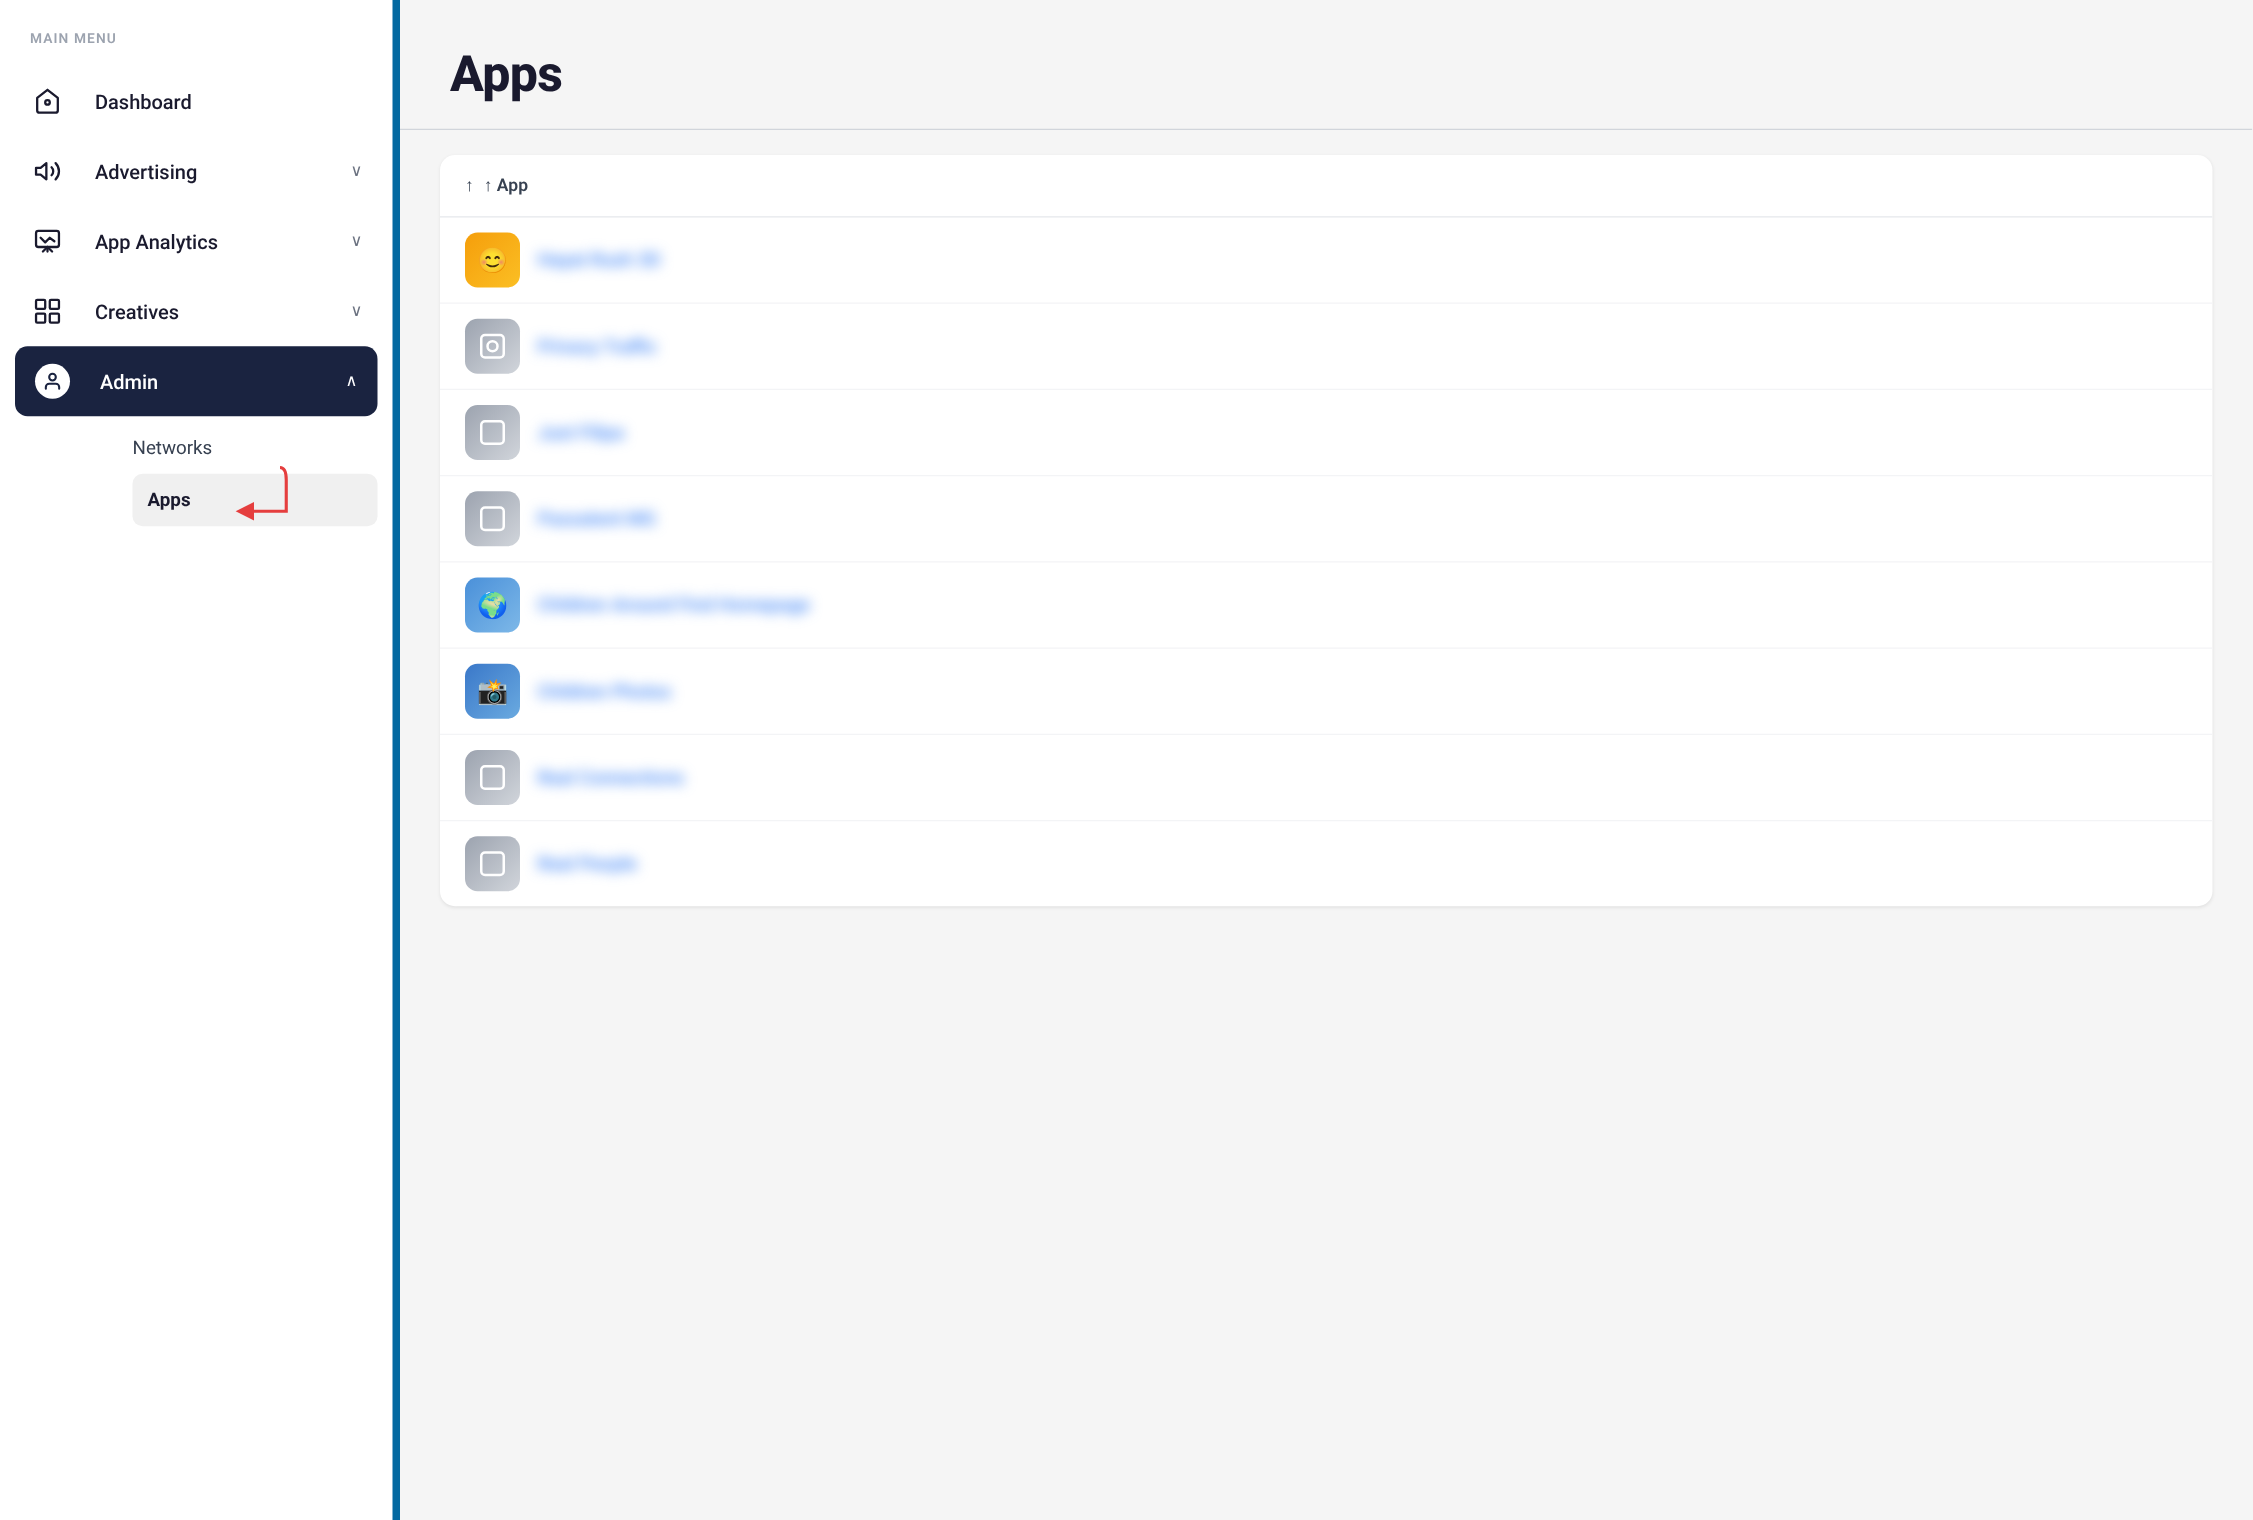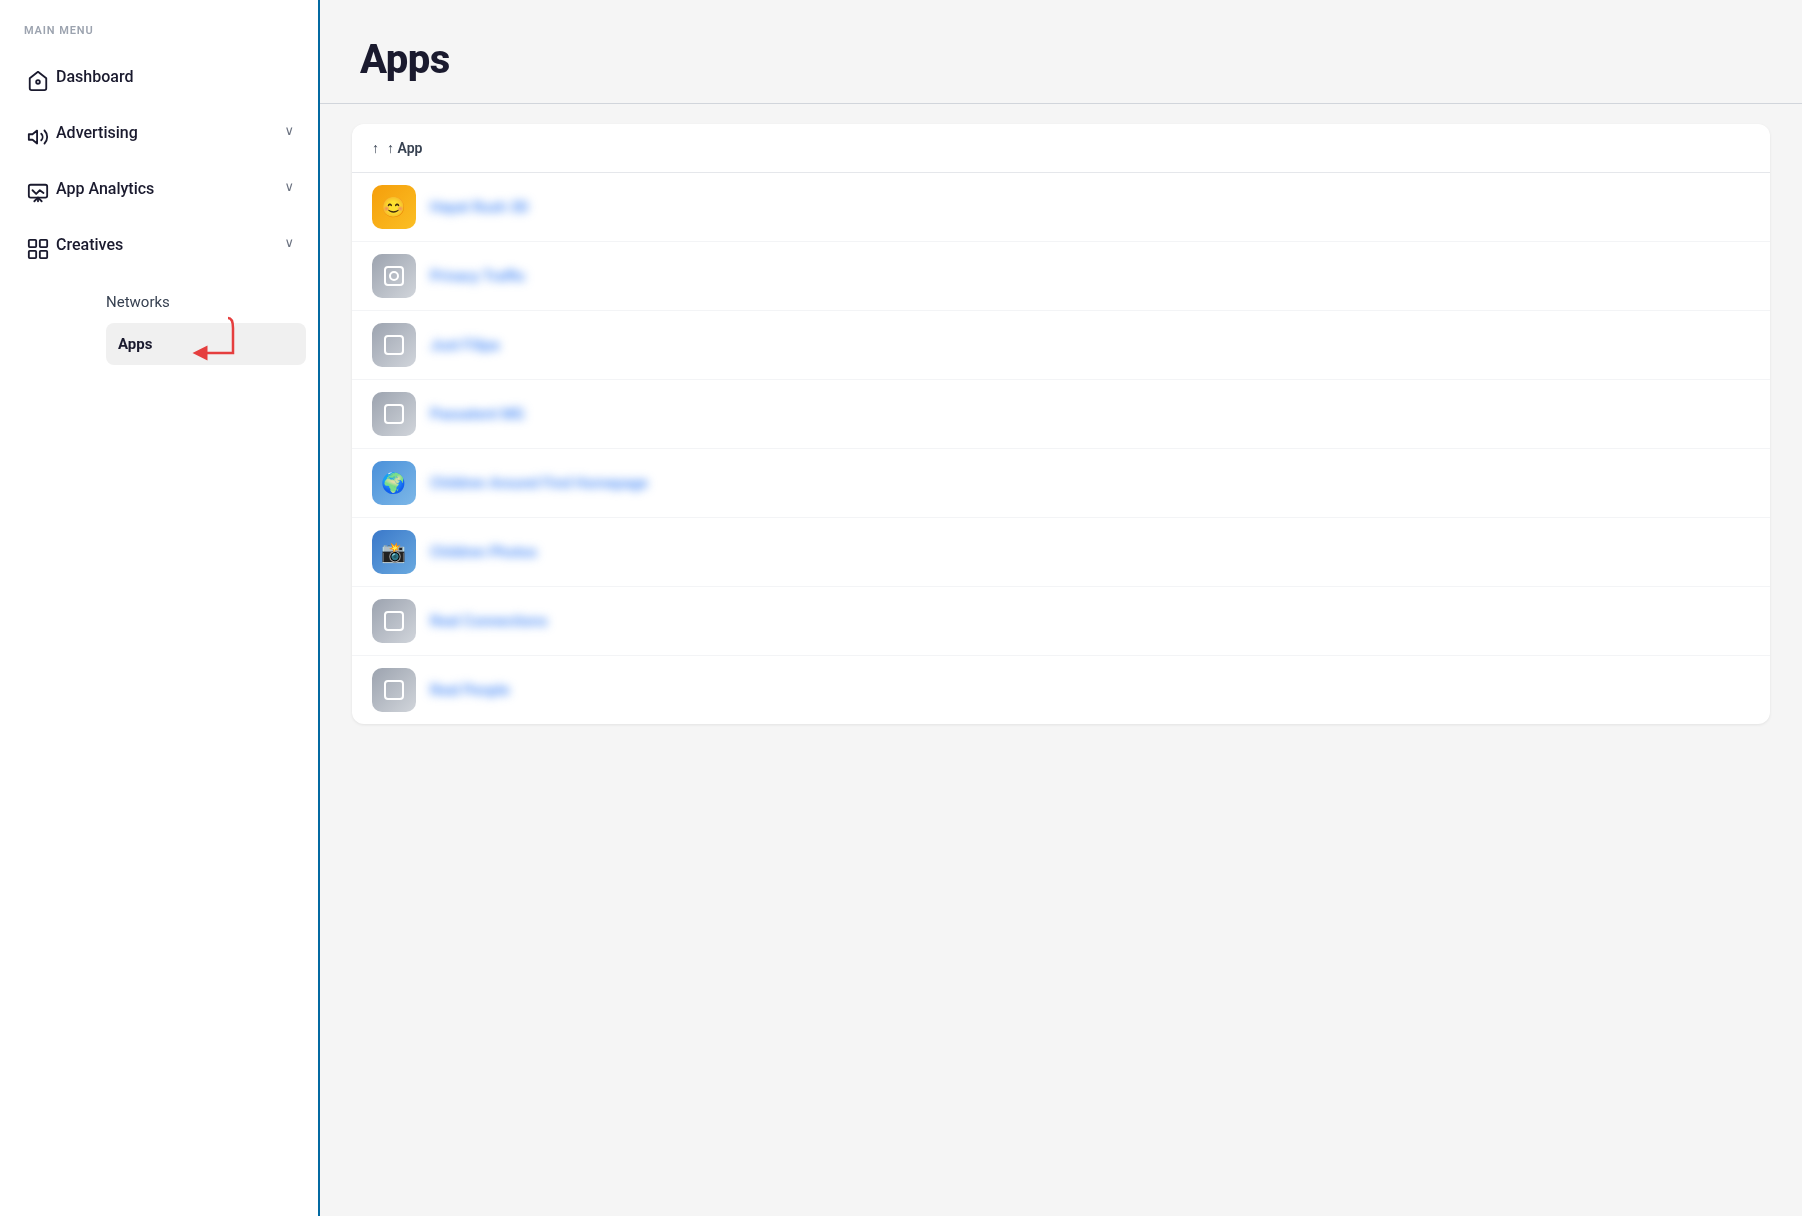--- a/index.html
+++ b/index.html
@@ -11,37 +11,37 @@
     }
 
     
     .sidebar {
       width: 320px;
       min-width: 320px;
       background: #ffffff;
       display: flex;
       flex-direction: column;
       padding: 24px 0;
-      border-right: 2px solid #0369a1;
+      border-right: 6px solid #0369a1;
       overflow-y: auto;
     }
 
     .sidebar-label {
       font-size: 11px;
       font-weight: 600;
       color: #9ca3af;
       letter-spacing: 0.08em;
       padding: 0 24px 16px 24px;
       text-transform: uppercase;
     }
 
     .nav-item {
       display: flex;
-      align-items: flex-start;
-      gap: 4px;
+      align-items: center;
+      gap: 24px;
       padding: 14px 24px;
       cursor: pointer;
       color: #1a1a2e;
       font-size: 16px;
       font-weight: 500;
       position: relative;
     }
 
     .nav-item .nav-icon {
       width: 28px;
@@ -254,20 +254,30 @@
         <rect x="2" y="14" width="8" height="8" rx="1"></rect>
         <rect x="14" y="14" width="8" height="8" rx="1"></rect>
       </svg>
     </span>
     <span>Creatives</span>
     <span class="chevron">∨</span>
   </div>
 
 
 
+  <div class="nav-item active">
+    <span class="admin-icon-circle">
+      <svg width="16" height="16" viewBox="0 0 24 24" fill="none" stroke="#1a2340" stroke-width="2.5" stroke-linecap="round" stroke-linejoin="round">
+        <path d="M20 21v-2a4 4 0 00-4-4H8a4 4 0 00-4 4v2"></path>
+        <circle cx="12" cy="7" r="4"></circle>
+      </svg>
+    </span>
+    <span>Admin</span>
+    <span class="chevron">∧</span>
+  </div>
 
   <div class="sub-items">
     <div class="sub-item">Networks</div>
     <div class="arrow-container">
 
       <svg class="red-arrow" width="60" height="50" viewBox="0 0 60 50">
         <defs>
           <marker id="arrowhead" markerWidth="8" markerHeight="8" refX="3" refY="3" orient="auto">
             <polygon points="0 0, 6 3, 0 6" fill="#e53e3e"></polygon>
           </marker>

